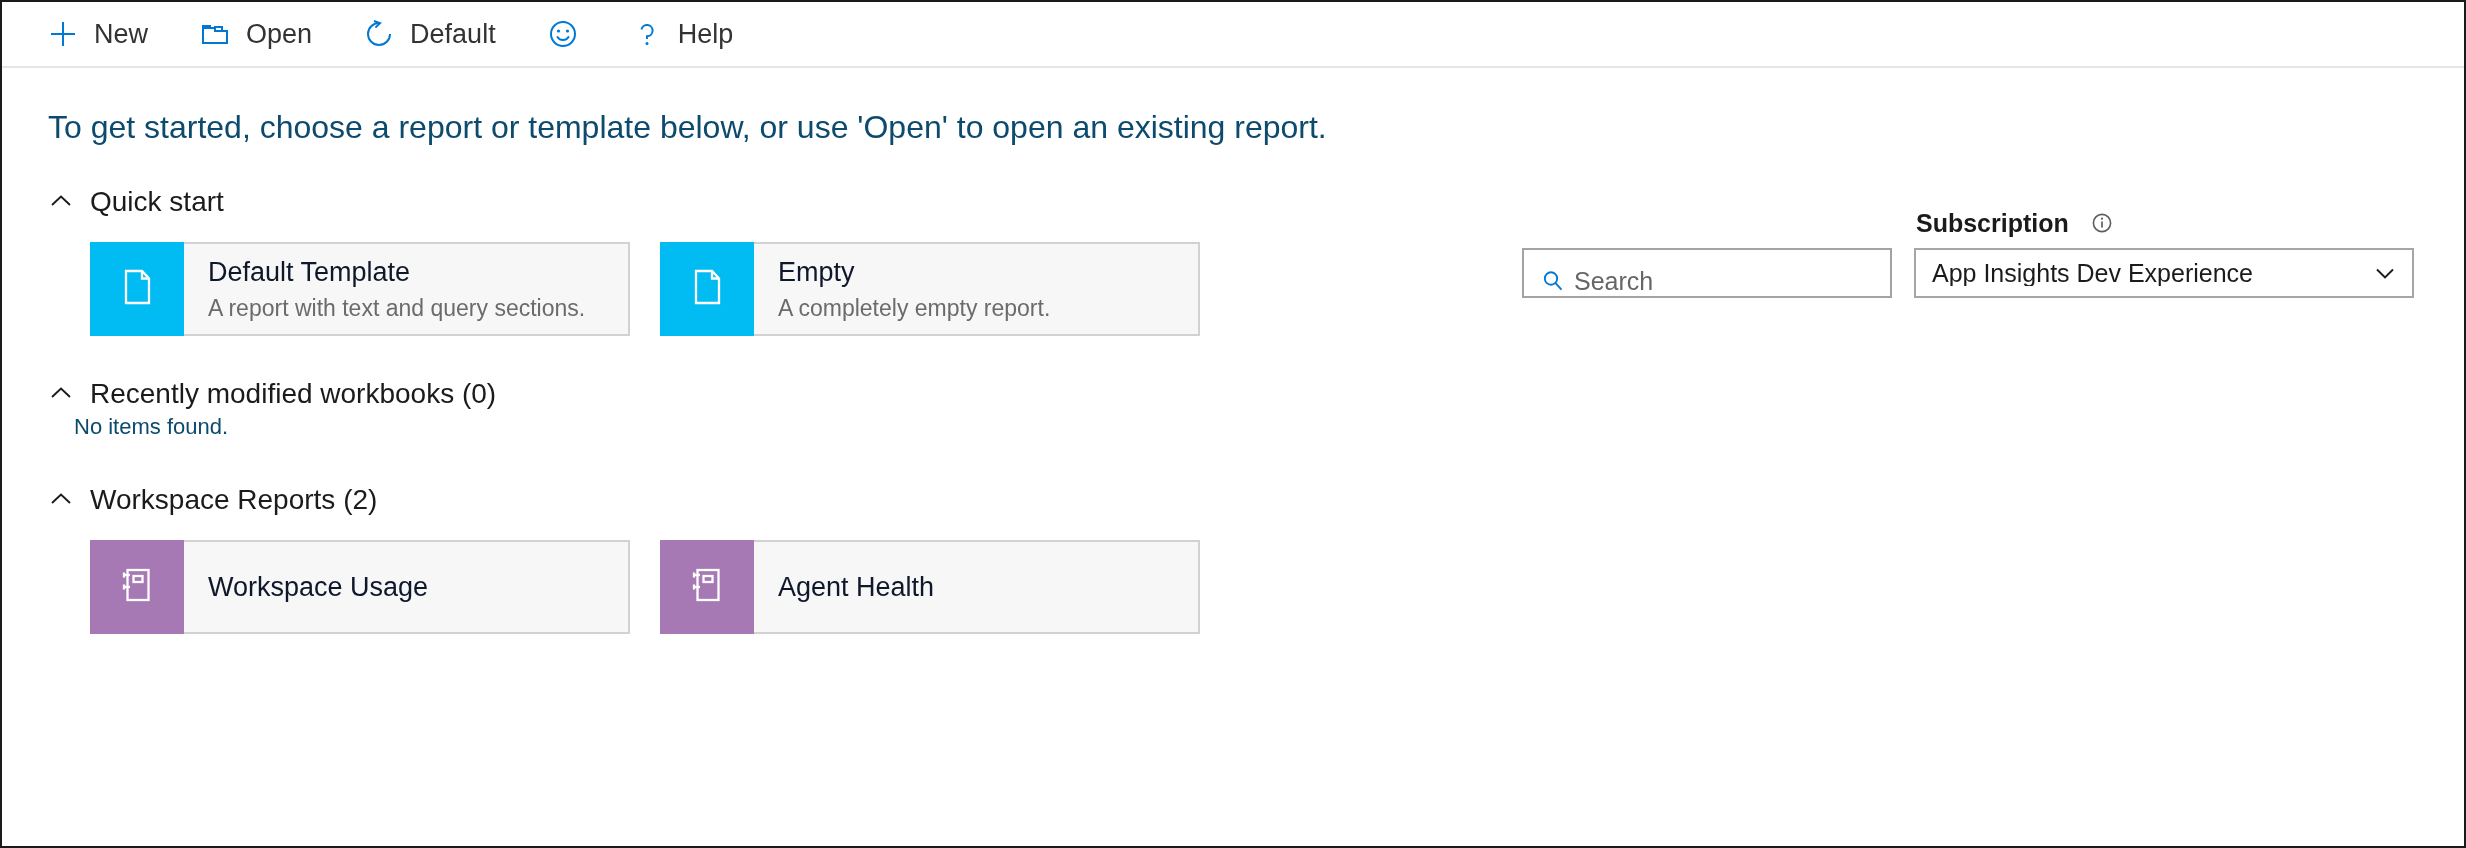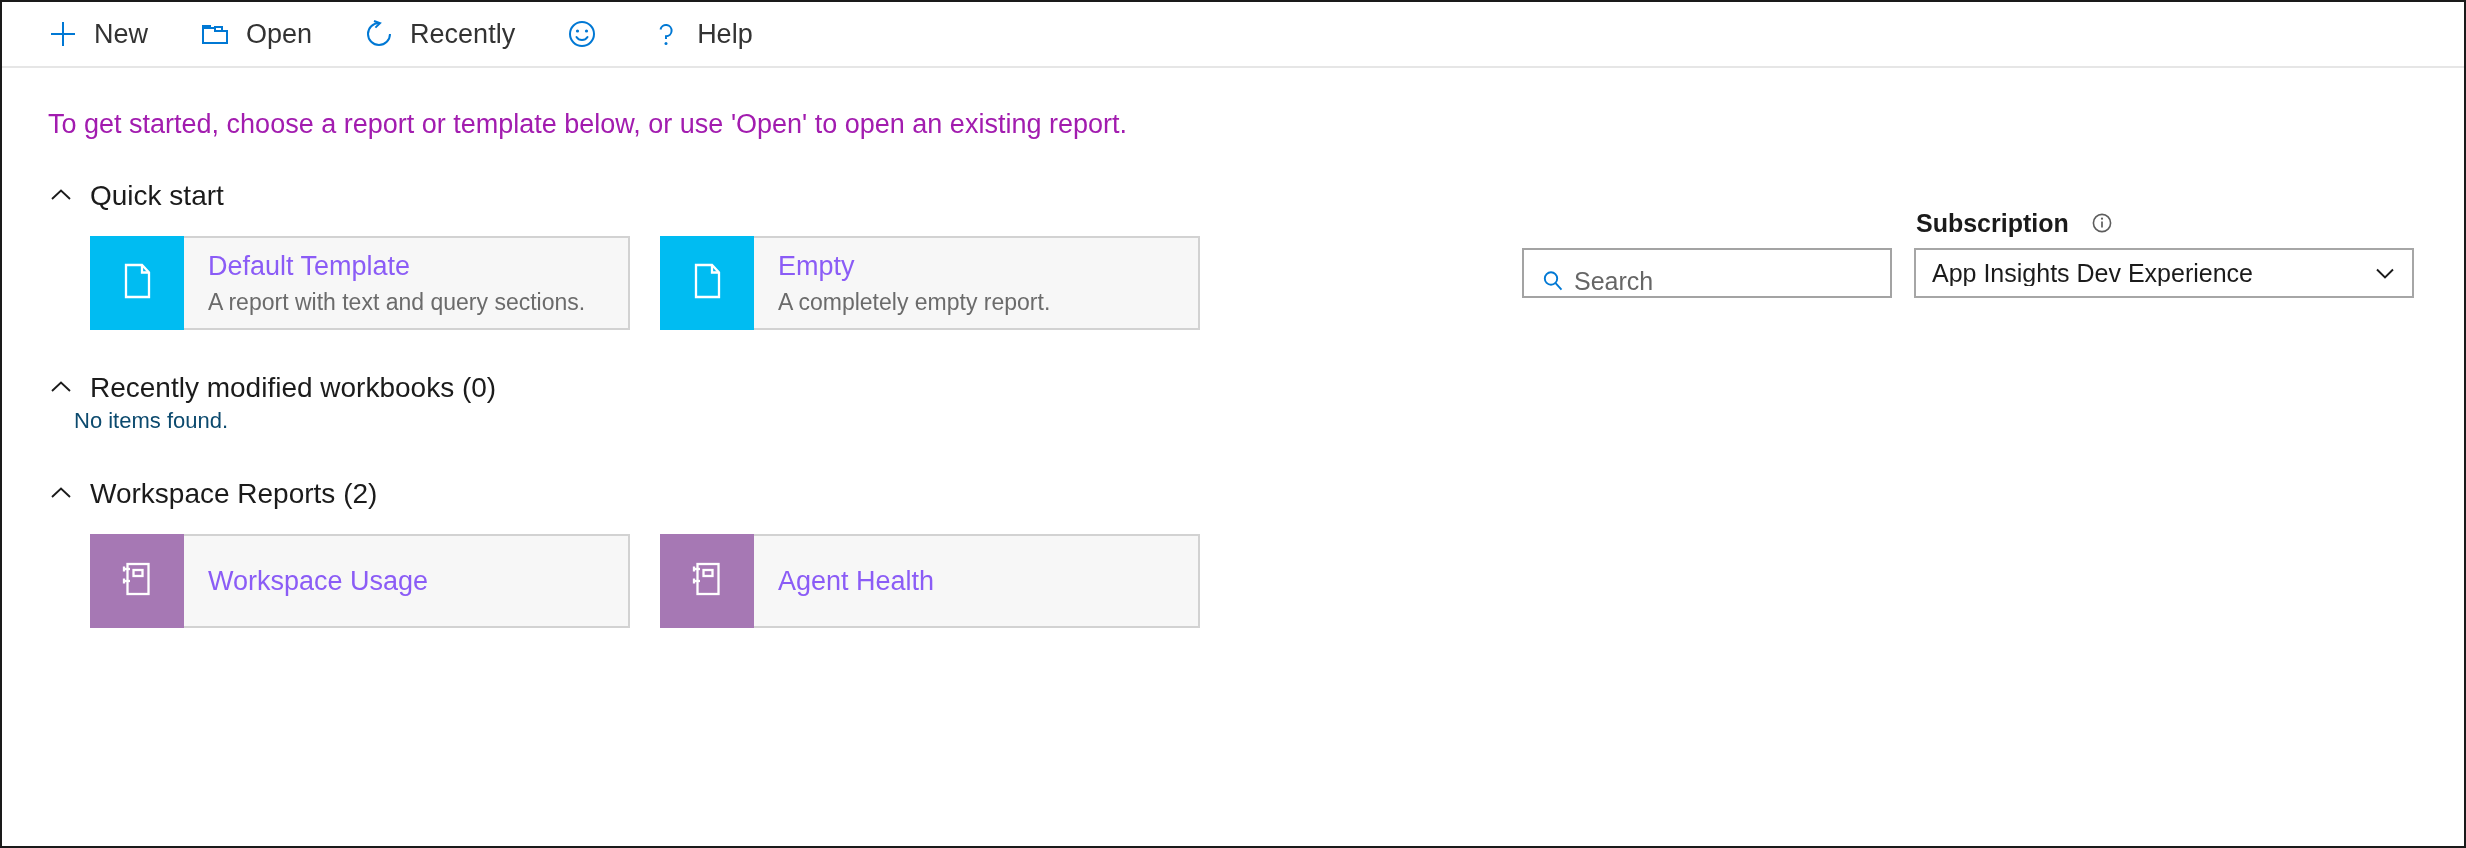--- a/index.html
+++ b/index.html
@@ -63,22 +63,22 @@
 
   .cmd-item.icon-only { padding-right: 4px; }
 
   
   .body-area {
     position: relative;
     padding: 0;
   }
 
   .intro {
-    font-size: 27px;
-    color: #a21caf;
+    font-size: 32px;
+    color: #0c4a6e;
     padding: 40px 0 0 46px;
     line-height: 1.2;
   }
 
   
   .filters {
     position: absolute;
     top: 142px;
     right: 50px;
     display: flex;
@@ -215,21 +215,21 @@
 
   .card-text {
     display: flex;
     flex-direction: column;
     justify-content: center;
     padding-left: 24px;
     overflow: hidden;
   }
   .card-title {
     font-size: 27px;
-    color: #8b5cf6;
+    color: #0f172a;
     line-height: 1.15;
     white-space: nowrap;
   }
   .card-sub {
     font-size: 23px;
     color: #6b6b6b;
     line-height: 1.15;
     margin-top: 7px;
     white-space: nowrap;
   }
@@ -273,21 +273,21 @@
       <span class="cmd-label">Open</span>
     </div>
 
     <div class="cmd-item">
       <span class="cmd-icon">
         <svg width="32" height="32" viewBox="0 0 32 32">
           <path d="M16 5 A11 11 0 1 0 27 16" fill="none" stroke="#0078d4" stroke-width="2" stroke-linecap="butt"></path>
           <path d="M11 3 L17 5.2 L12.4 9.6" fill="none" stroke="#0078d4" stroke-width="2" stroke-linejoin="miter"></path>
         </svg>
       </span>
-      <span class="cmd-label">Recently</span>
+      <span class="cmd-label">Default</span>
     </div>
 
     <div class="cmd-item icon-only">
       <span class="cmd-icon">
         <svg width="32" height="32" viewBox="0 0 32 32">
           <circle cx="16" cy="16" r="12" fill="none" stroke="#0078d4" stroke-width="2"></circle>
           <circle cx="11.5" cy="13" r="1.6" fill="#0078d4"></circle>
           <circle cx="20.5" cy="13" r="1.6" fill="#0078d4"></circle>
           <path d="M10.5 19 A6.5 6.5 0 0 0 21.5 19" fill="none" stroke="#0078d4" stroke-width="2" stroke-linecap="round"></path>
         </svg>

